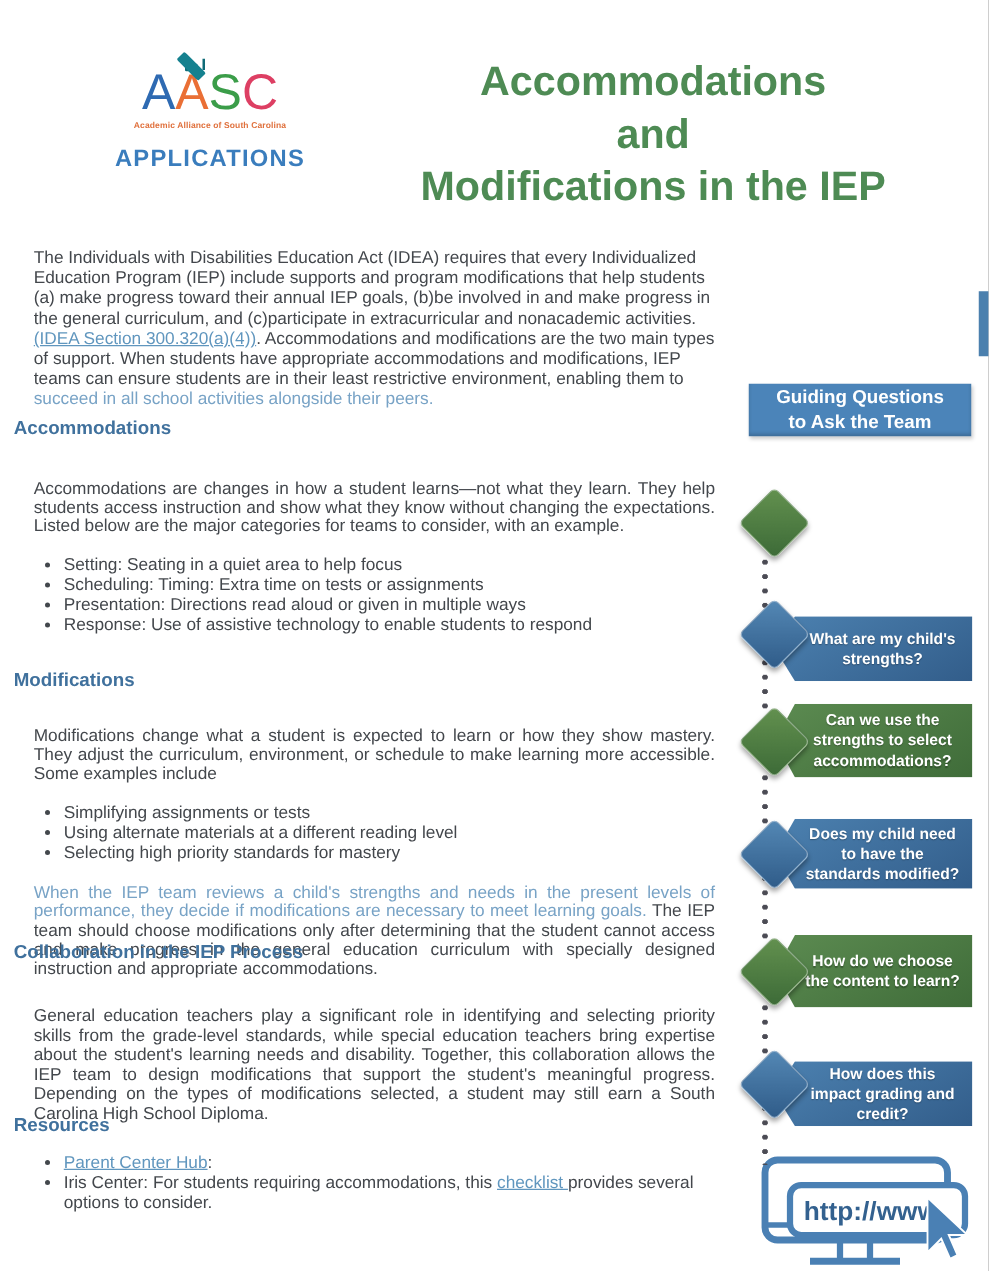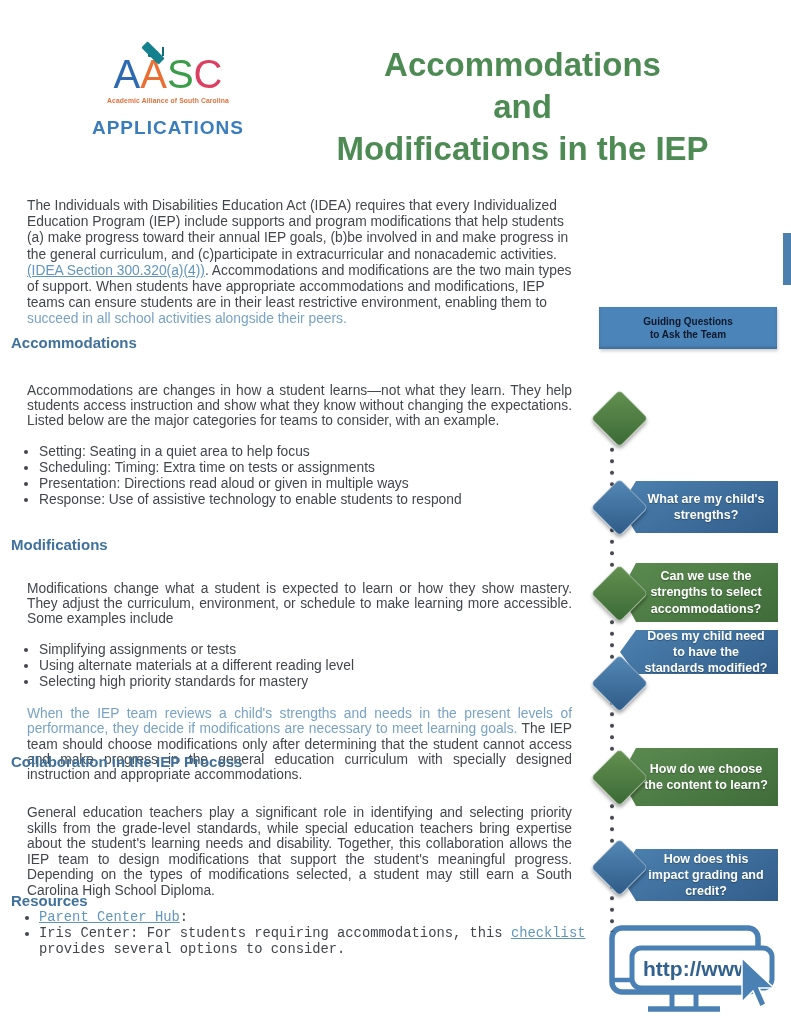--- a/index.html
+++ b/index.html
@@ -18,31 +18,31 @@
   .logo-apps{margin-top:13px;font-size:19px;font-weight:800;color:#3a7dbd;letter-spacing:1px;}
   .title{position:absolute;left:270px;top:44px;width:505px;text-align:center;
          color:#4e8b54;font-size:33px;font-weight:800;line-height:1.28;}
   
   .main{position:absolute;left:0;top:0;width:591px;}
   .sec{position:absolute;left:11px;width:577px;color:#43474c;font-size:13.8px;margin:0;}
   .sec p{margin:16px;}
   p.rag{text-align:left;line-height:16.2px;}
   p.just{text-align:justify;line-height:15px;}
   h2.sec{color:#40719d;font-size:15px;font-weight:bold;}
-  ul.blist{margin:0;padding:0 0 0 28px;}
+  ul.blist{margin:12px;padding:0 0 0 28px;}
   ul.blist li{line-height:16px;}
   .note{color:#78a3c6;line-height:19.5px;margin-top:2px;}
   .lightblue{color:#78a3c6;}
   a.doclink{color:#6096be;text-decoration:underline;cursor:pointer;}
   .note-mix{text-align:justify;line-height:15.3px;margin-top:2px;}
   #collab-para p{line-height:15.6px;}
-  #res-list li{line-height:16px;font-family:Liberation Mono, monospace;}
+  #res-list li{line-height:16px;}
   
   .gq-header{position:absolute;left:599px;top:307px;width:178px;height:42px;background:#4b84b9;
-             color:#0f172a;font-weight:bold;font-size:10px;text-align:center;display:flex;
+             color:#ffffff;font-weight:bold;font-size:15px;text-align:center;display:flex;
              flex-direction:column;justify-content:center;line-height:1.32;
              box-shadow:inset 0 -2px 3px rgba(0,0,0,.18), 1px 2px 3px rgba(0,0,0,.2);}
   .dots{position:absolute;left:609px;top:444px;width:6px;height:488px;
         background-image:radial-gradient(circle 2.1px at 50% 50%, #4b4b54 97%, transparent 100%);
         background-size:6px 11.5px;background-repeat:repeat-y;z-index:1;}
   .banner{position:absolute;left:620px;width:158px;color:#fff;font-weight:bold;font-size:12.5px;
           text-align:center;display:flex;align-items:center;justify-content:center;
           padding:2px 8px 2px 22px;box-sizing:border-box;line-height:1.3;z-index:2;
           clip-path:polygon(16px 0, 100% 0, 100% 100%, 16px 100%, 0 50%);
           text-shadow:0 1px 1px rgba(0,0,0,.3);}
@@ -131,31 +131,31 @@
 
   <div class="gq-header">
     <span>Guiding Questions</span>
     <span>to Ask the Team</span>
   </div>
 
   <div class="dots"></div>
 
   <div class="diamond green" style="top:398px"></div>
 
-  <div class="banner blue" style="top:481px;height:52px">
+  <div class="banner blue" style="top:493px;height:52px">
       <span>What are my child's strengths?</span>
     </div>
   <div class="diamond blue" style="top:487px"></div>
 
   <div class="banner green" style="top:563px;height:59px">
       <span>Can we use the strengths to select accommodations?</span>
     </div>
   <div class="diamond green" style="top:573px"></div>
 
-  <div class="banner blue" style="top:630px;height:44px">
+  <div class="banner blue" style="top:655px;height:56px">
       <span>Does my child need to have the standards modified?</span>
     </div>
   <div class="diamond blue" style="top:663px"></div>
 
   <div class="banner green" style="top:748px;height:58px">
       <span>How do we choose the content to learn?</span>
     </div>
   <div class="diamond green" style="top:757px"></div>
 
   <div class="banner blue" style="top:849px;height:52px">

